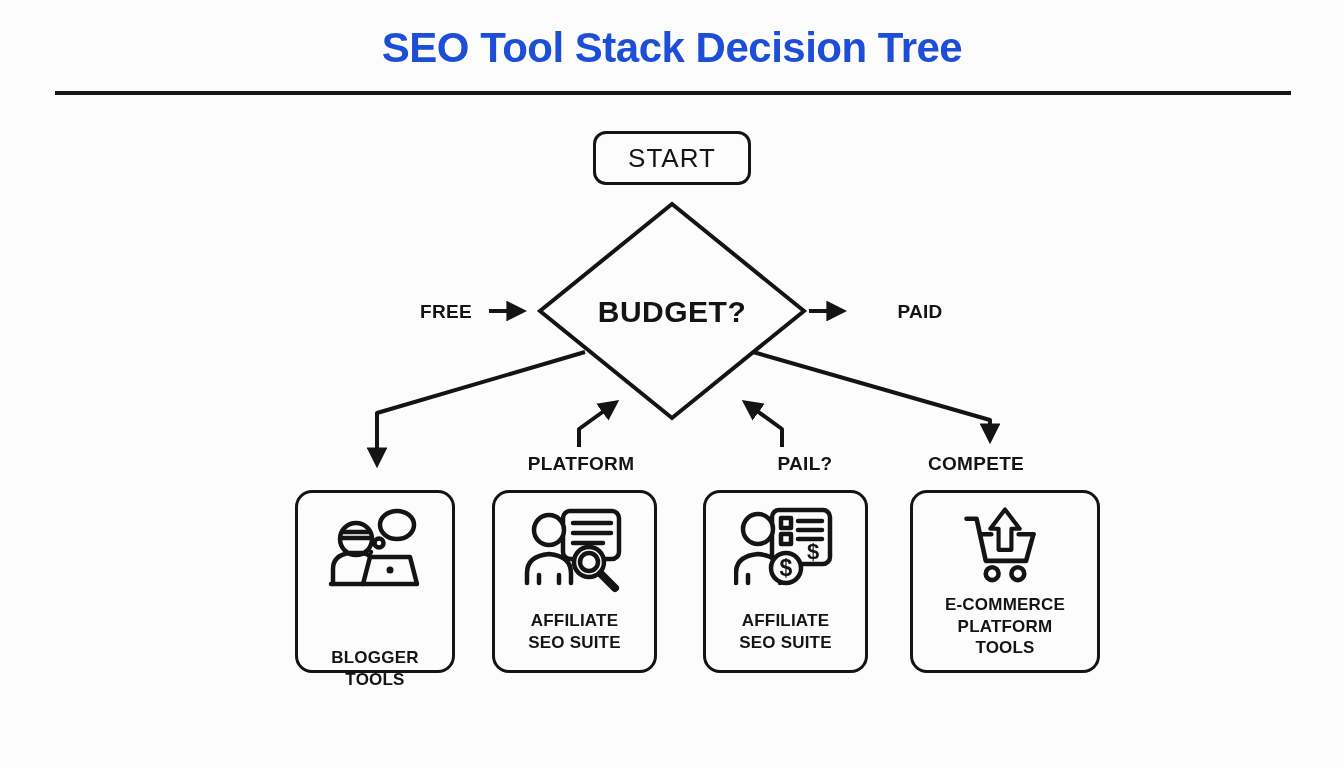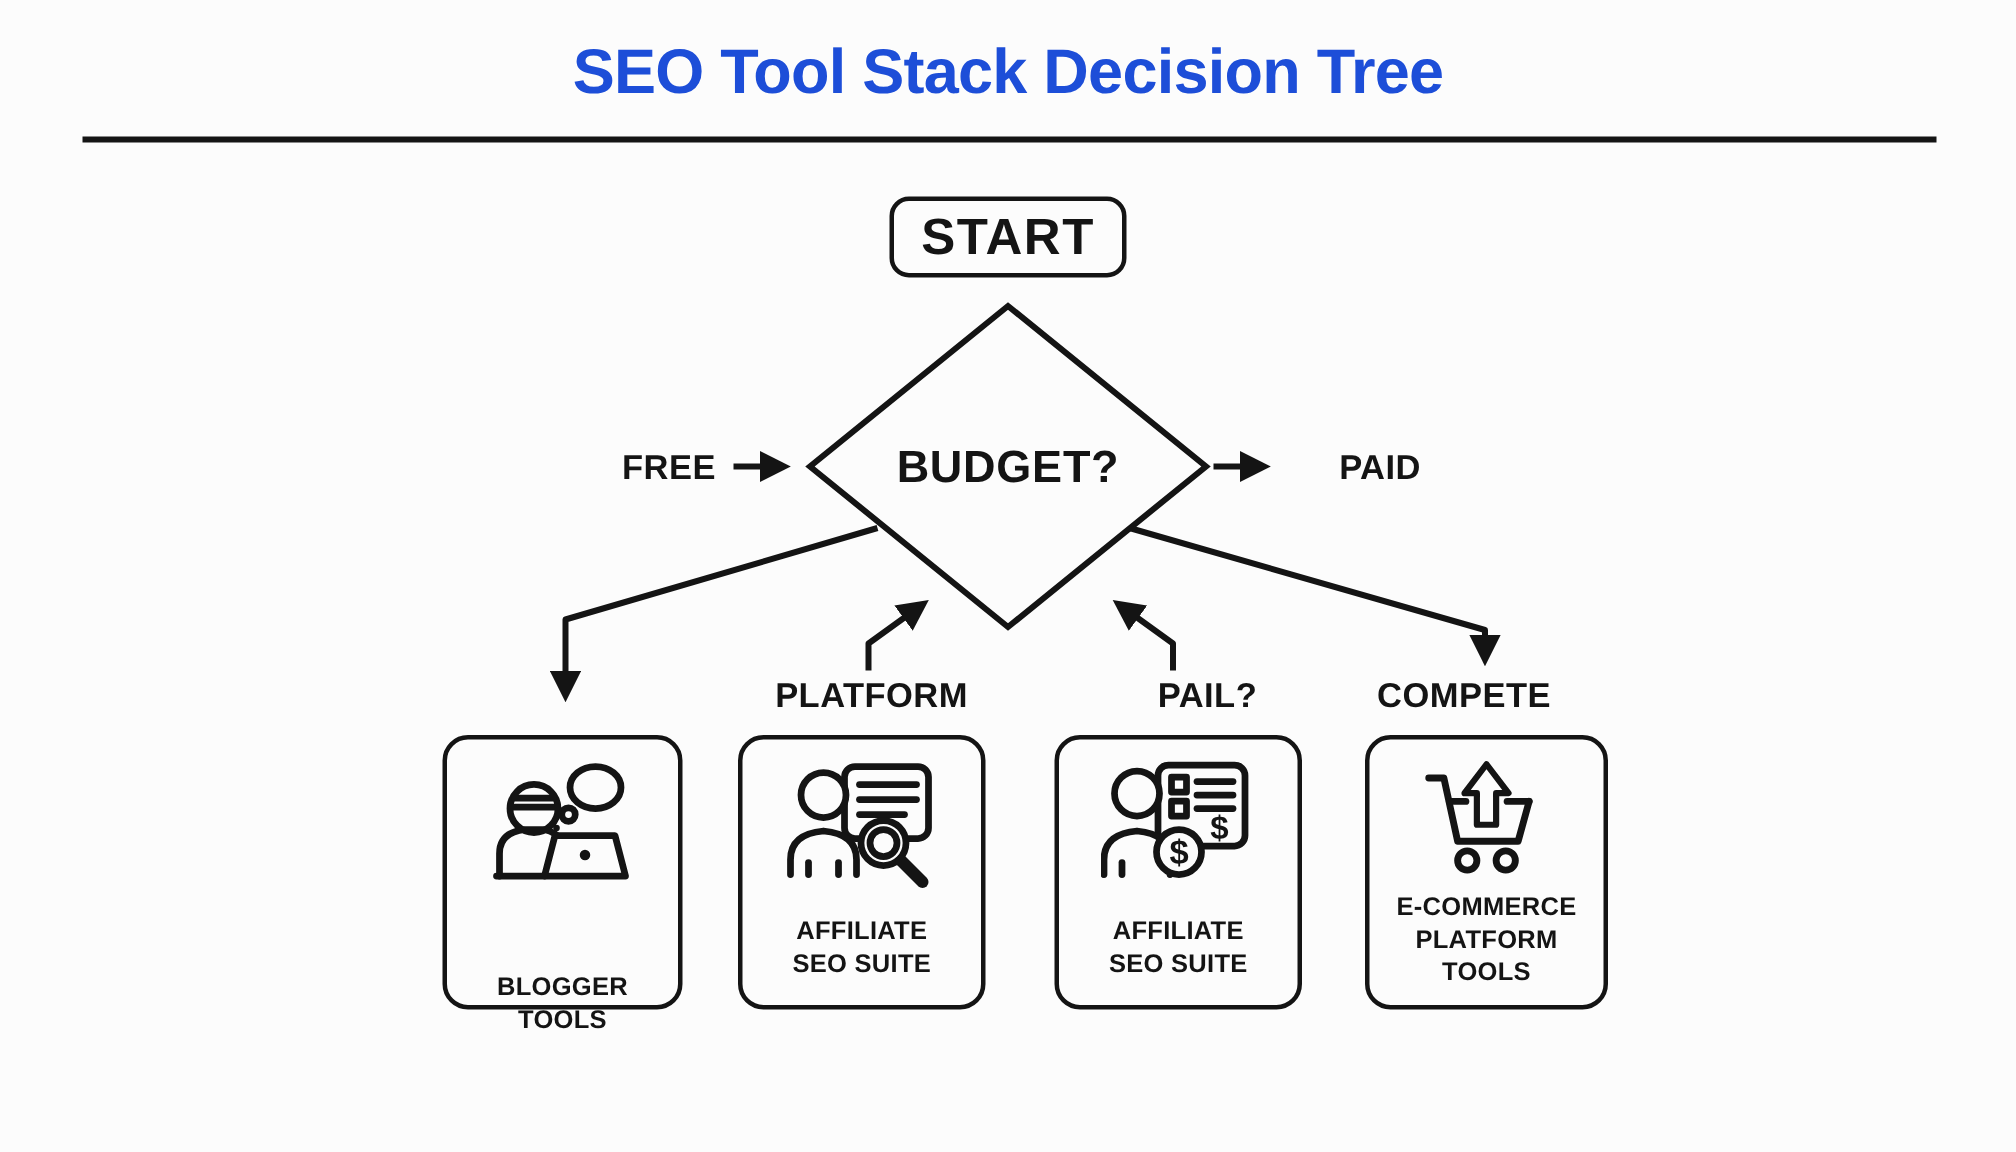--- a/index.html
+++ b/index.html
@@ -20,51 +20,51 @@
   }
   .title-rule{
     position:absolute;top:91px;left:55px;width:1236px;height:4px;
     background:#151515;
   }
   
   .start-node{
     position:absolute;left:593px;top:131px;width:158px;height:54px;
     border:3.5px solid #141414;border-radius:13px;
     display:flex;align-items:center;justify-content:center;
-    font-size:34px;font-weight:bold;letter-spacing:1px;
+    font-size:26px;font-weight:normal;letter-spacing:1px;
     background:#fcfcfc;box-sizing:border-box;
   }
   
   .connectors{position:absolute;left:0;top:0;width:1344px;height:768px;}
   
   .decision-label{
     position:absolute;left:672px;top:312px;transform:translate(-50%,-50%);
     font-size:30px;font-weight:bold;letter-spacing:0.5px;white-space:nowrap;
   }
   
   .edge-label{
     position:absolute;transform:translate(-50%,-50%);
-    font-size:23px;font-weight:bold;white-space:nowrap;letter-spacing:0.3px;text-align:center;
+    font-size:19px;font-weight:bold;white-space:nowrap;letter-spacing:0.3px;text-align:center;
   }
   .lbl-free{left:446px;top:312px;}
   .lbl-paid{left:888px;top:312px;margin-left:32px;}
   .lbl-keywords{left:581px;top:464px;}
   .lbl-pail{left:781px;top:464px;margin-left:24px;}
   .lbl-compete{left:976px;top:464px;}
   
   .outcome-box{
     position:absolute;top:490px;height:183px;box-sizing:border-box;
     border:3.5px solid #141414;border-radius:17px;background:#fcfcfc;
     display:flex;flex-direction:column;align-items:center;
     padding:10px 4px 10px 4px;
   }
   .box-1{left:295px;width:160px;gap:44px;}
   .box-2{left:492px;width:165px;}
   .box-3{left:703px;width:165px;}
-  .box-4{left:910px;width:162px;}
+  .box-4{left:910px;width:190px;}
   .box-icon{
     flex:0 0 100px;display:flex;align-items:center;justify-content:center;
     width:100%;
   }
   .box-4 .box-icon{flex:0 0 90px;}
   .box-label{
     flex:1;display:flex;align-items:center;justify-content:center;
     text-align:center;font-size:17px;font-weight:bold;line-height:1.28;
     white-space:pre-line;letter-spacing:0.2px;
   }

